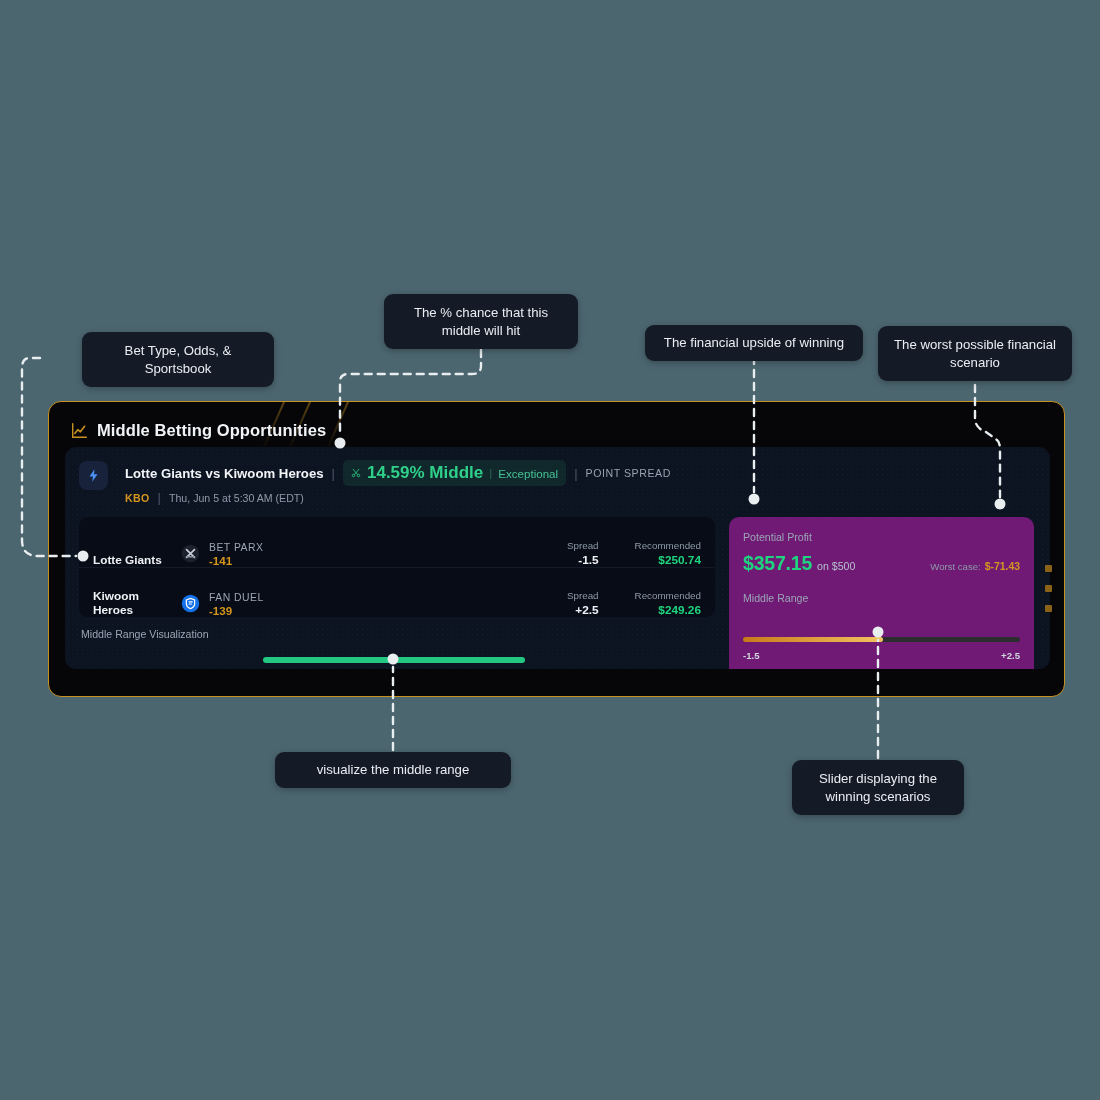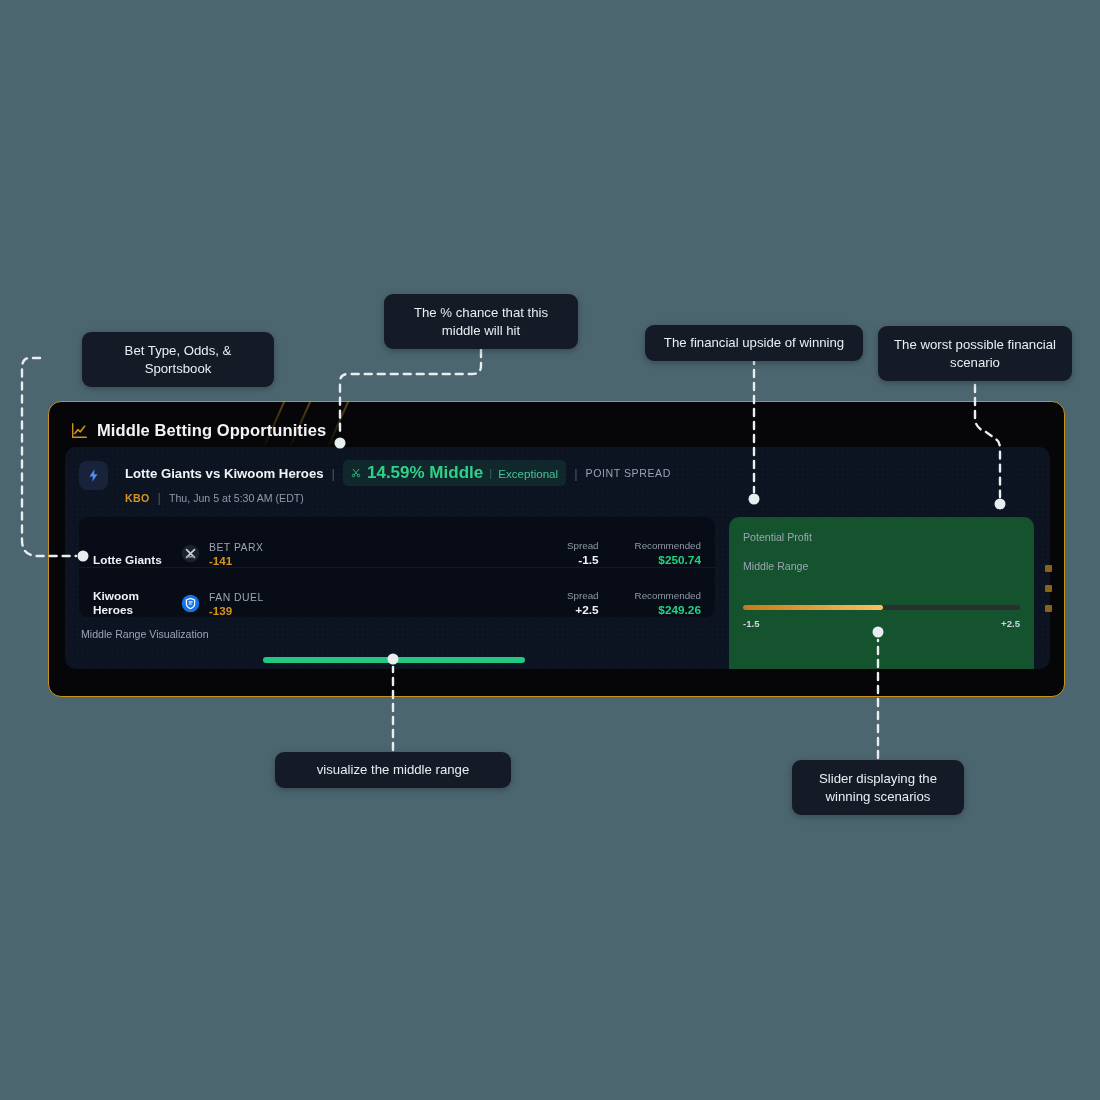--- a/index.html
+++ b/index.html
@@ -112,21 +112,21 @@
   #pct-grade { font-size: 11.6px; color: #46c294; }
   #bet-type-label { font-size: 10.6px; color: #97a3b2; letter-spacing: .55px; }
   #match-sub { display: flex; align-items: center; gap: 8px; margin-top: 4px; }
   #league { font-size: 10.6px; font-weight: bold; color: #d4961f; letter-spacing: .35px; }
   #match-time { font-size: 10.6px; color: #8e9aa8; }
 
   
   #cols { display: flex; gap: 14px; padding: 12px 16px 0 14px; position: relative; z-index: 2; }
   #left-col { width: 636px; }
   #right-col {
-    width: 305px; background: #14532d; border-radius: 10px;
+    width: 305px; background: #701a75; border-radius: 10px;
     padding: 14px 14px 16px 14px; position: relative;
   }
 
   
   #bet-rows { background: #070c16; border-radius: 9px; overflow: hidden; }
   .bet-row {
     display: flex; align-items: flex-end;
     height: 50px; padding: 0 14px 0 14px;
   }
   .bet-row + .bet-row { border-top: 1px solid #131a27; }
@@ -306,20 +306,28 @@
           <div id="viz-label">Middle Range Visualization</div>
           <div id="viz-track">
             <div id="viz-bar"></div>
 
           </div>
         </div>
       </div>
 
       <div id="right-col">
         <div class="rc-label">Potential Profit</div>
+        <div id="profit-line">
+          <span id="profit-value">$357.15</span>
+          <span id="profit-stake">on $500</span>
+          <span id="worst-wrap">
+            <span id="worst-label">Worst case:</span>
+            <span id="worst-value">$-71.43</span>
+          </span>
+        </div>
         <div class="rc-label" id="mr-label">Middle Range</div>
         <div id="slider-block">
           <div id="slider-track">
             <div id="slider-fill" style="width: 50.5%;"></div>
           </div>
           <div id="slider-ends">
             <span>-1.5</span>
             <span>+2.5</span>
           </div>
         </div>

